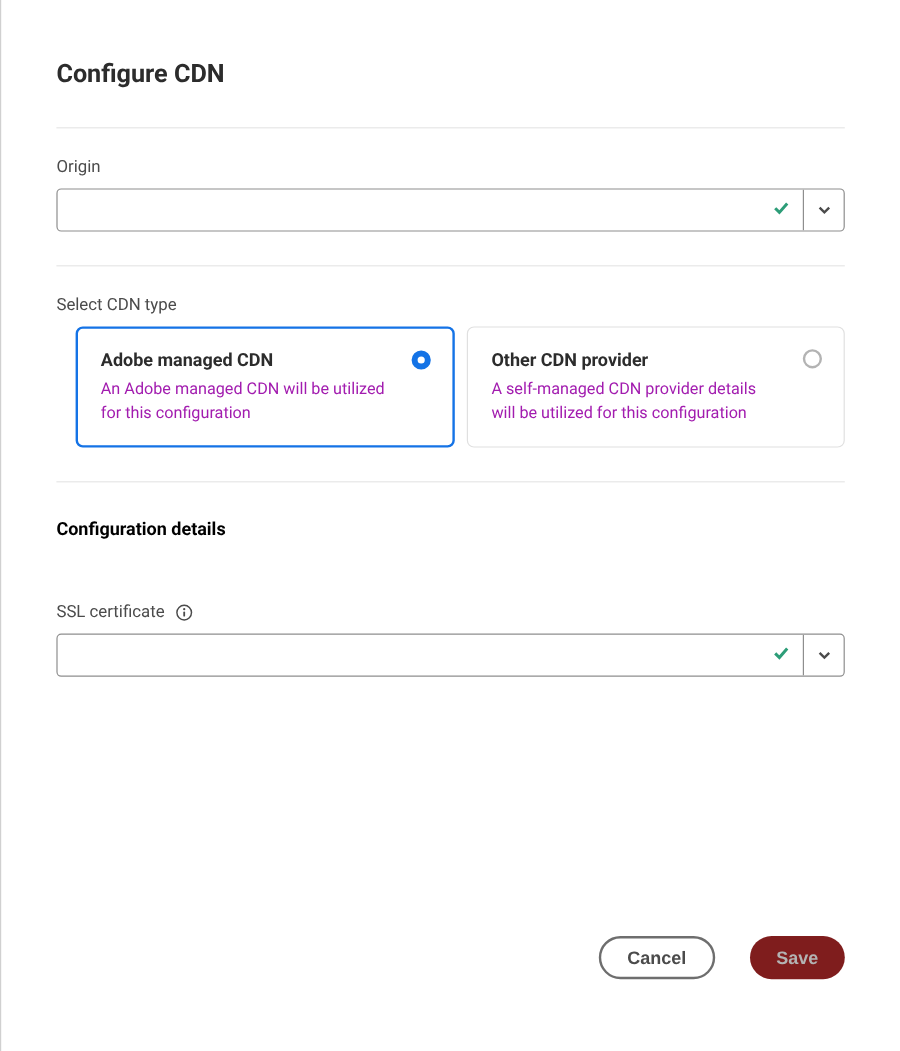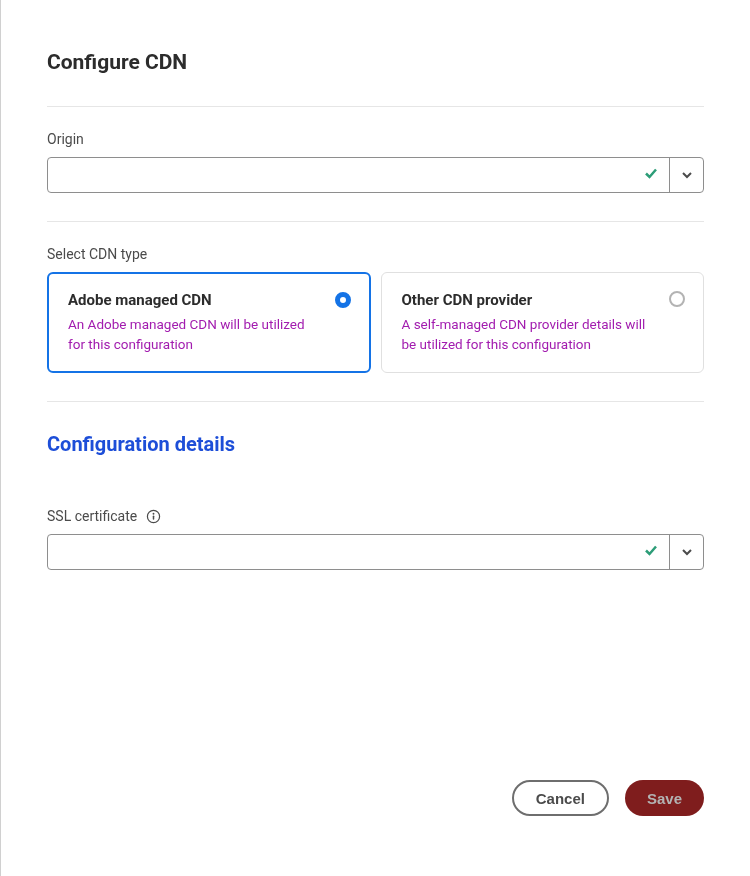--- a/index.html
+++ b/index.html
@@ -38,23 +38,23 @@
     }
     .field-label {
       font-size: 14px;
       color: #4b4b4b;
       margin-bottom: 10px;
       display: flex;
       align-items: center;
       gap: 8px;
     }
     .section-heading {
-      font-size: 20px;
-      font-weight: 700;
-      color: #1d4ed8;
+      font-size: 15px;
+      font-weight: 700;
+      color: #000000;
       margin-top: 30px;
       margin-bottom: 30px;
     }
     .select-row {
       display: flex;
       width: 100%;
       height: 36px;
       border: 1px solid #8e8e8e;
       border-radius: 4px;
       overflow: hidden;
@@ -98,20 +98,21 @@
       height: 16px;
     }
     .info-icon svg {
       width: 15px;
       height: 15px;
     }
     .card-row {
       display: flex;
       gap: 10px;
       margin-top: 0;
+      margin-left: 16px;
     }
     .card {
       flex: 1;
       border: 1px solid #e0e0e0;
       border-radius: 6px;
       padding: 18px 50px 18px 20px;
       position: relative;
       cursor: pointer;
       min-height: 100px;
     }
@@ -148,21 +149,21 @@
     .radio.off {
       border: 2px solid #b3b3b3;
       background: #fff;
     }
     .spacer {
       flex: 1;
     }
     .footer {
       display: flex;
       justify-content: flex-end;
-      gap: 16px;
+      gap: 29px;
       padding-top: 20px;
     }
     .btn {
       height: 36px;
       padding: 0 22px;
       border-radius: 18px;
       font-size: 15px;
       font-weight: 700;
       cursor: pointer;
       display: inline-flex;

